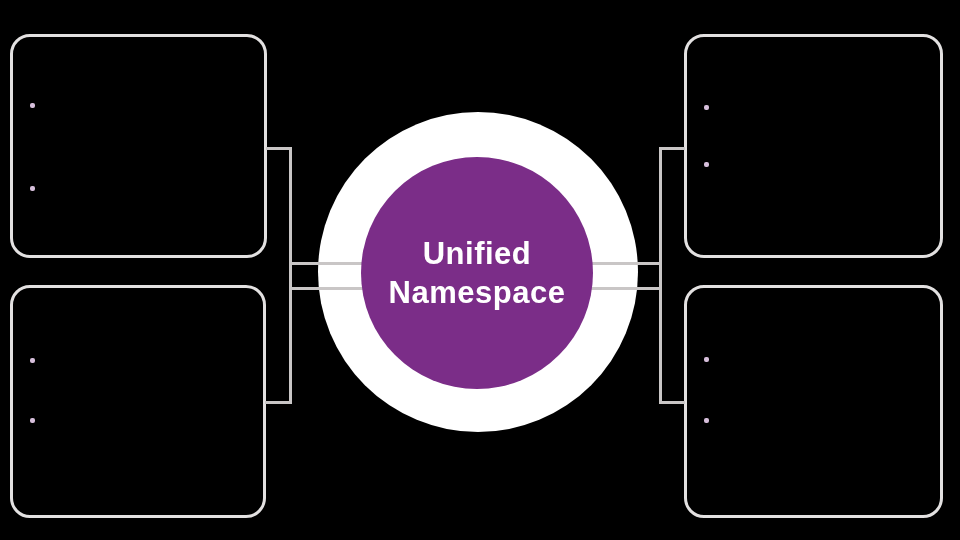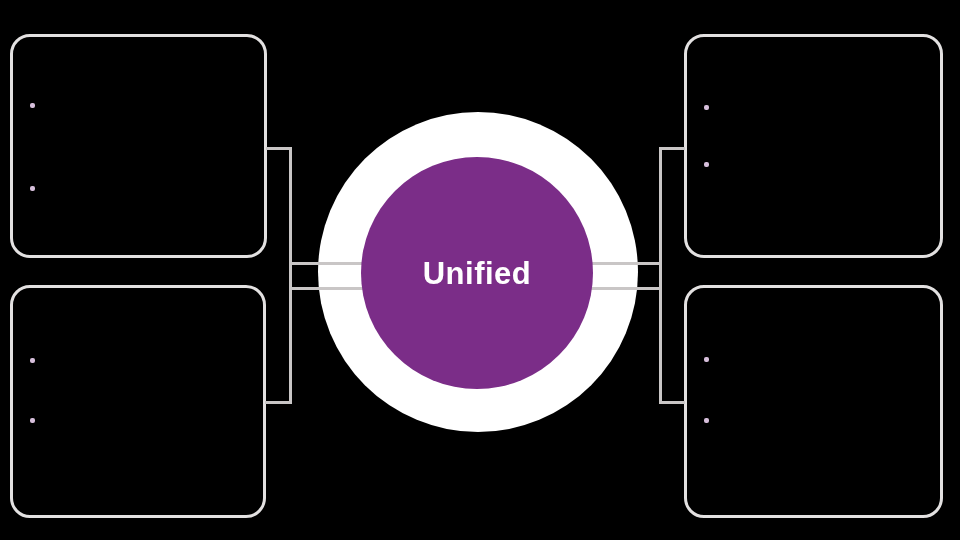--- a/index.html
+++ b/index.html
@@ -77,16 +77,17 @@
   <div class="line stub-tl"></div>
   <div class="line stub-bl"></div>
   <div class="line stub-tr"></div>
   <div class="line stub-br"></div>
   <div class="line rail-top"></div>
   <div class="line rail-bottom"></div>
 
   <div class="node">
     <div class="node-title">
       <div>Unified</div>
+      <div>Namespace</div>
     </div>
   </div>
 
 </div>
 
 </body></html>

